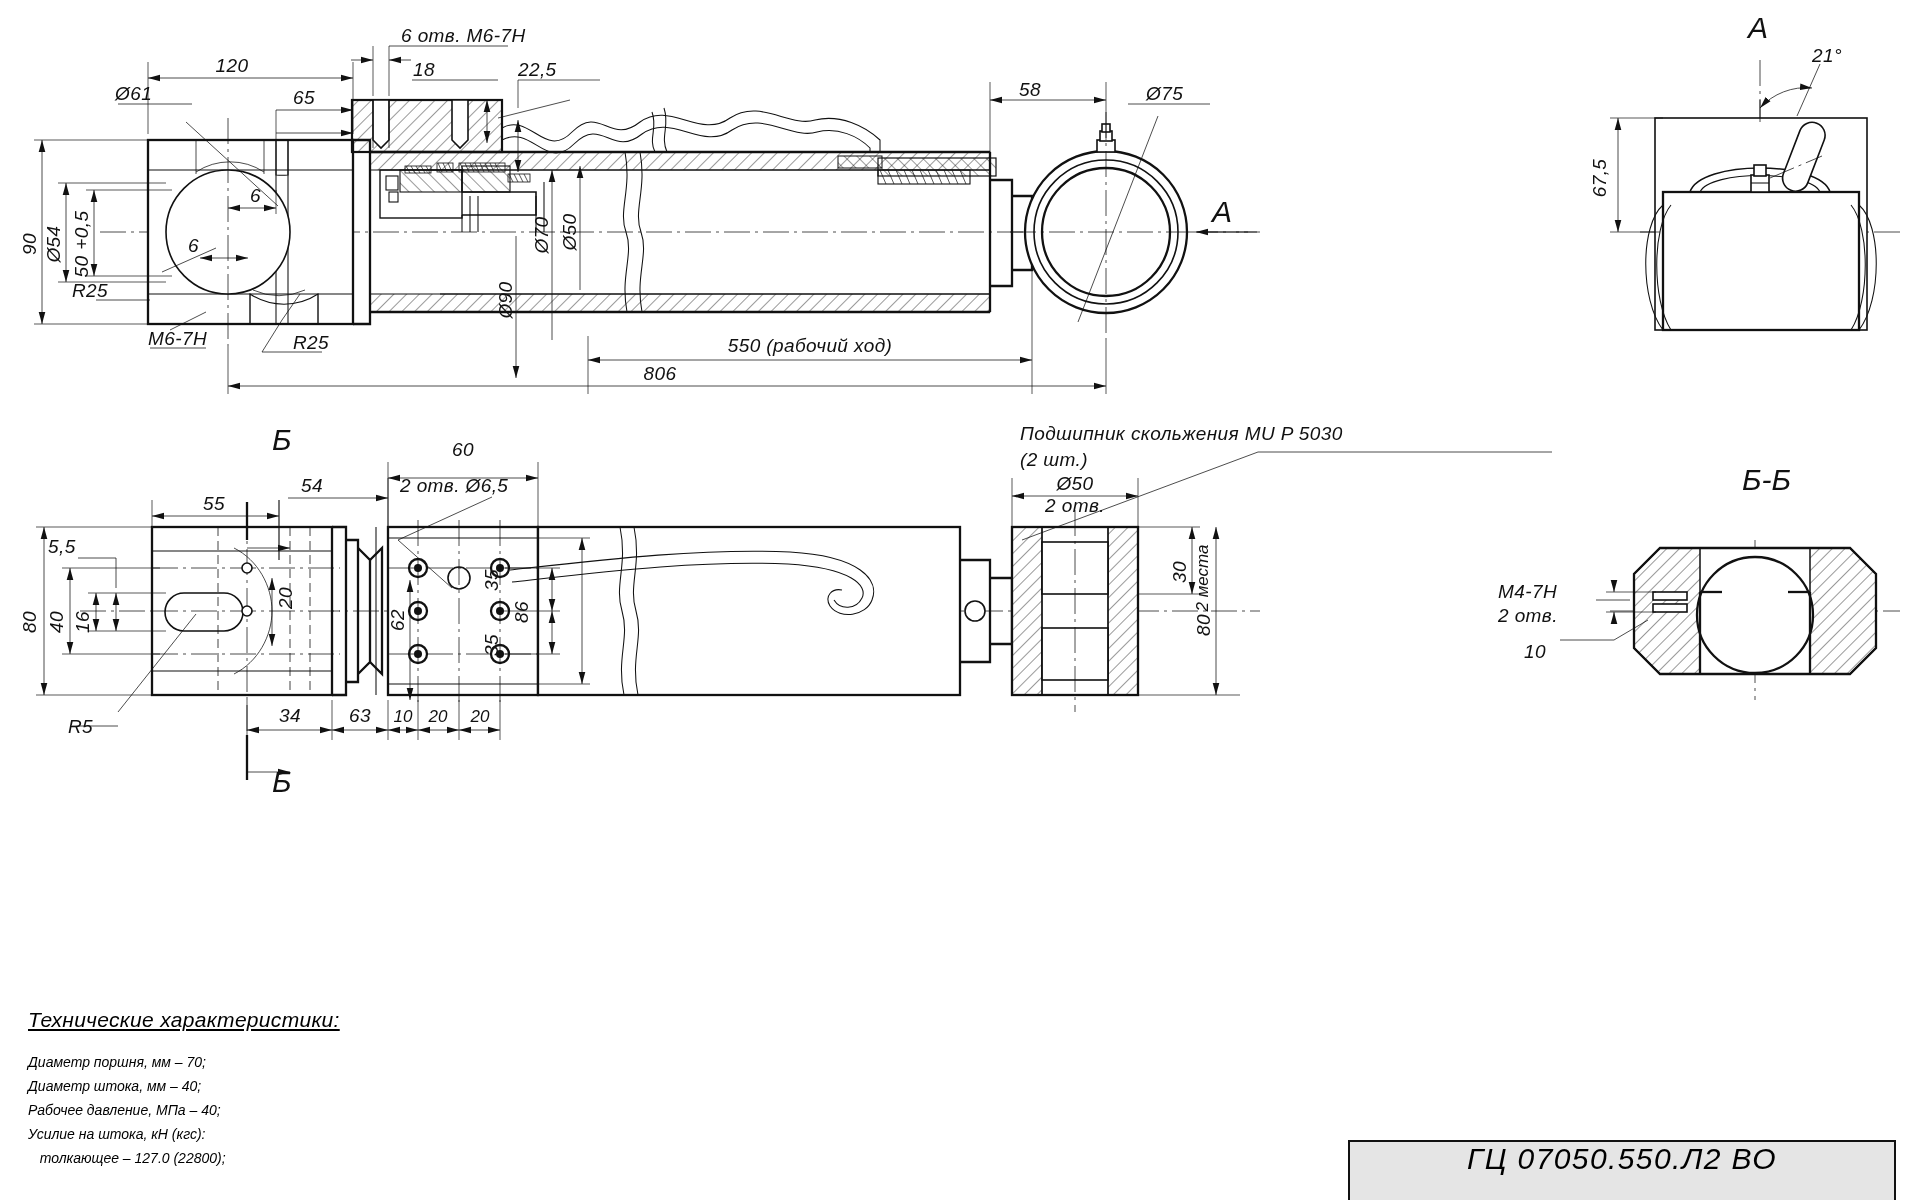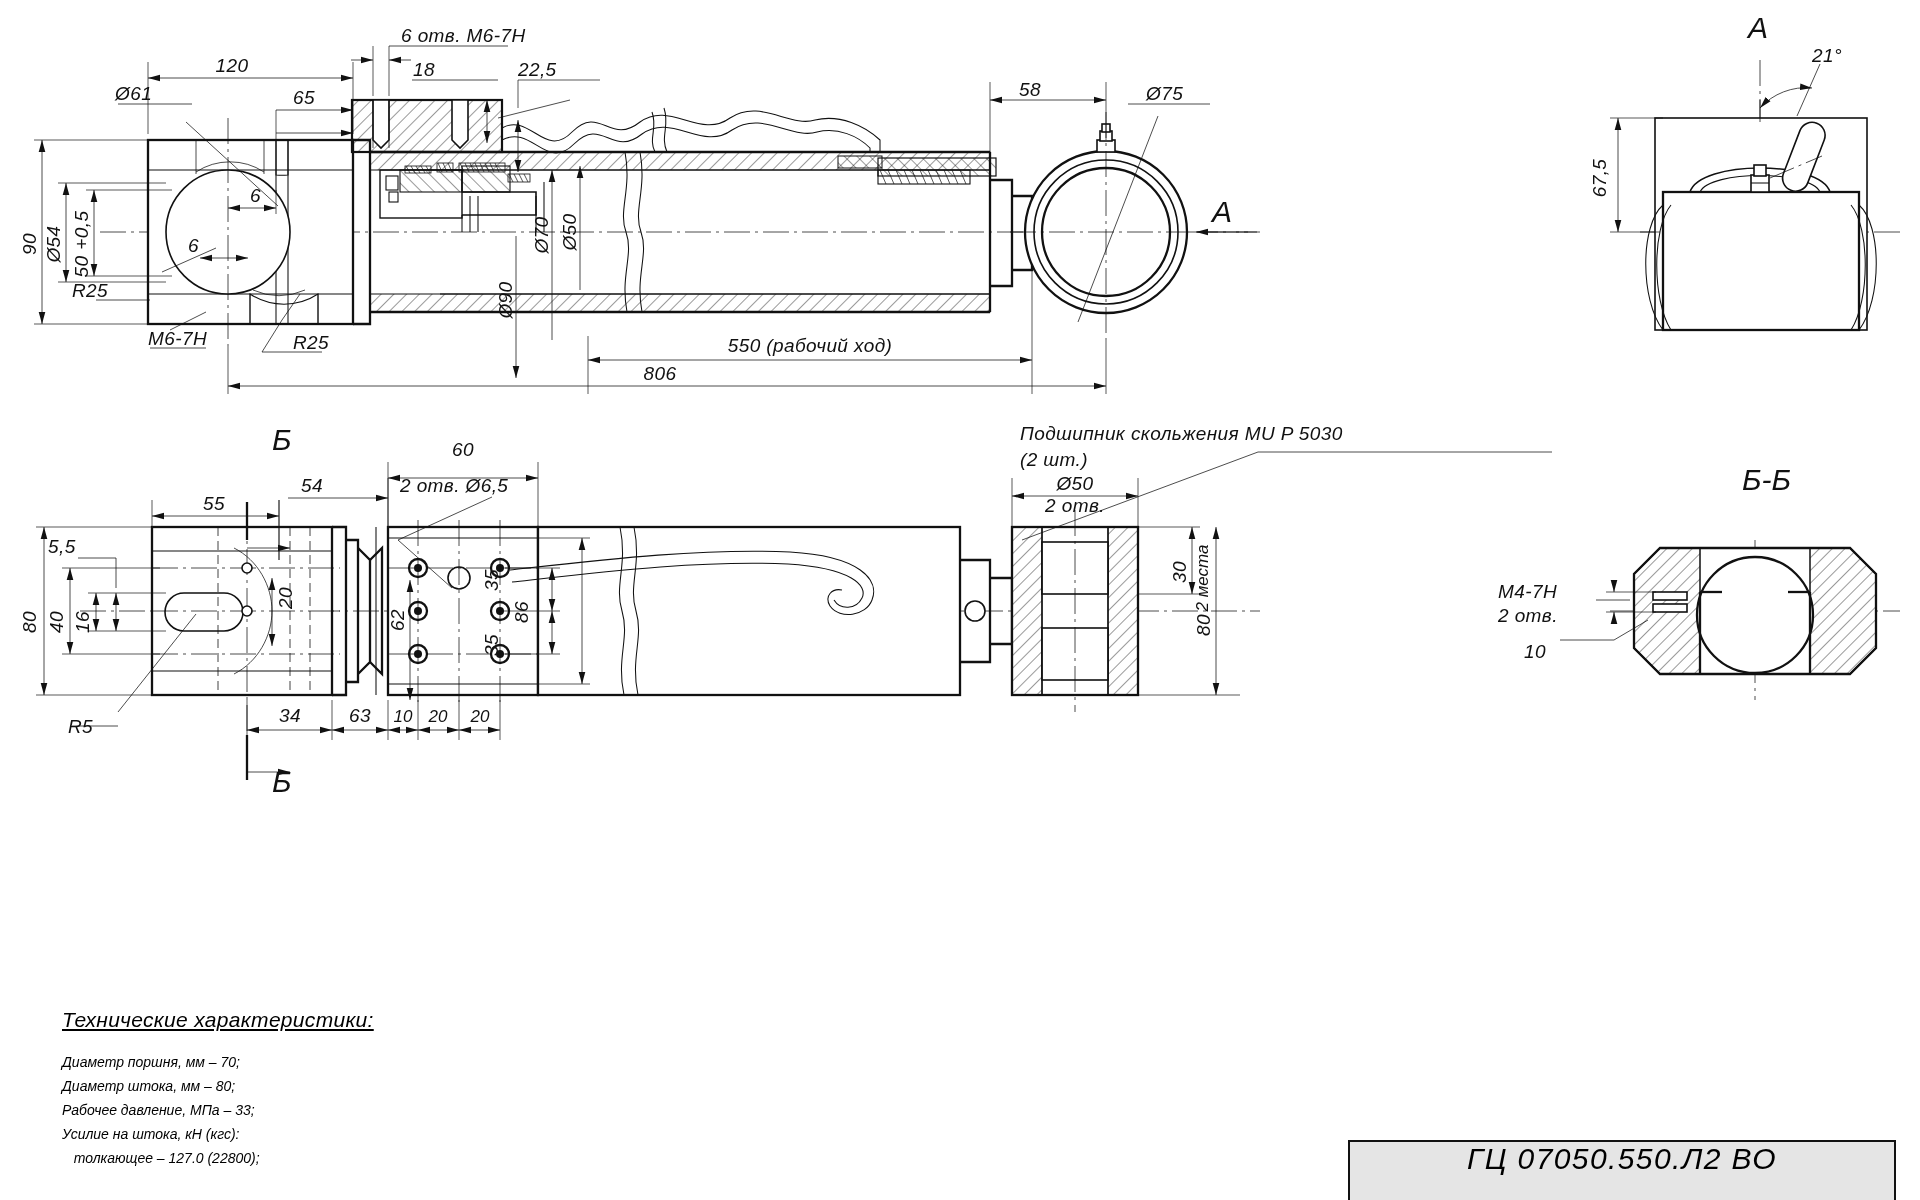--- a/index.html
+++ b/index.html
@@ -17,21 +17,21 @@
   .dimline{stroke:#111;fill:none;stroke-width:0.75;}
   .ext{stroke:#111;fill:none;stroke-width:0.7;}
   .wfill{fill:#fff;}
   .arrowhead{fill:#111;}
   .txt{font-family:"Liberation Sans",sans-serif;font-style:italic;
        font-size:19px;fill:#111;letter-spacing:0.4px;}
   .txtS{font-family:"Liberation Sans",sans-serif;font-style:italic;
         font-size:17px;fill:#111;}
   .txtBig{font-family:"Liberation Sans",sans-serif;font-style:italic;
           font-size:30px;fill:#111;}
-  .specs{position:absolute;left:28px;top:1008px;width:560px;margin-left:34px;}
+  .specs{position:absolute;left:28px;top:1008px;width:560px;}
   .specs .head{font-style:italic;font-size:21px;text-decoration:underline;
                letter-spacing:.3px;margin-bottom:18px;}
   .specs .row{font-style:italic;font-size:14px;line-height:24px;
               white-space:pre;}
   #titleblock{position:absolute;left:1348px;top:1128px;width:548px;height:72px;
               border:2.5px solid #111;box-sizing:border-box;background:#e5e5e5;
               display:flex;justify-content:center;margin-top:12px;}
   #titleblock .tb{font-style:italic;font-size:30px;letter-spacing:1.4px;}
 </style>
 </head>
@@ -579,22 +579,22 @@
 
   <text class="txtBig" x="1742" y="490">Б-Б</text>
   <text class="txt" x="1498" y="598">M4-7H</text>
   <text class="txt" x="1498" y="622">2 отв.</text>
   <text class="txt" x="1524" y="658">10</text>
 </svg>
 
 <div class="specs">
   <div class="head">Технические характеристики:</div>
   <div class="row">Диаметр поршня, мм – 70;</div>
-  <div class="row">Диаметр штока, мм – 80;</div>
-  <div class="row">Рабочее давление, МПа – 33;</div>
+  <div class="row">Диаметр штока, мм – 40;</div>
+  <div class="row">Рабочее давление, МПа – 40;</div>
   <div class="row">Усилие на штока, кН (кгс):</div>
   <div class="row">   толкающее – 127.0 (22800);</div>
 </div>
 
 <div id="titleblock">
   <span class="tb">ГЦ 07050.550.Л2 ВО</span>
 </div>
 
 </div>
 

